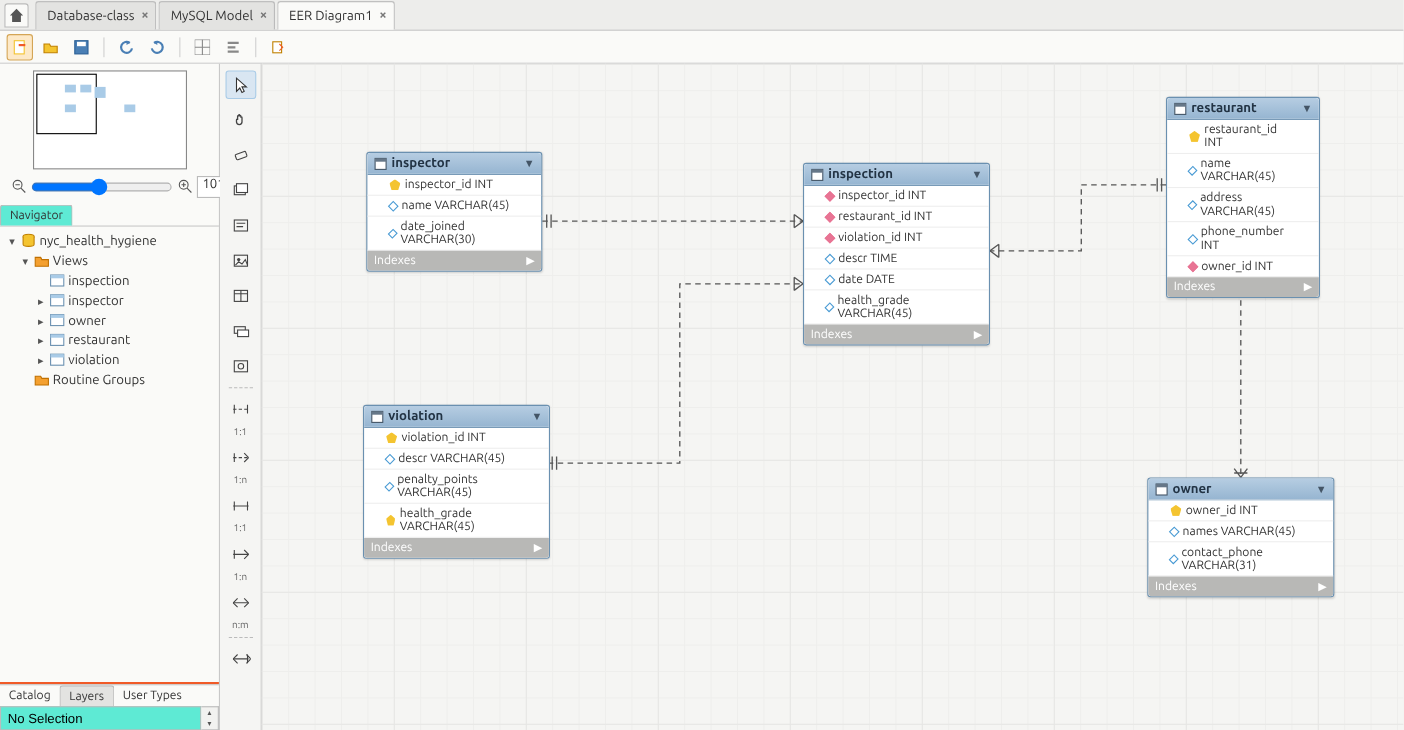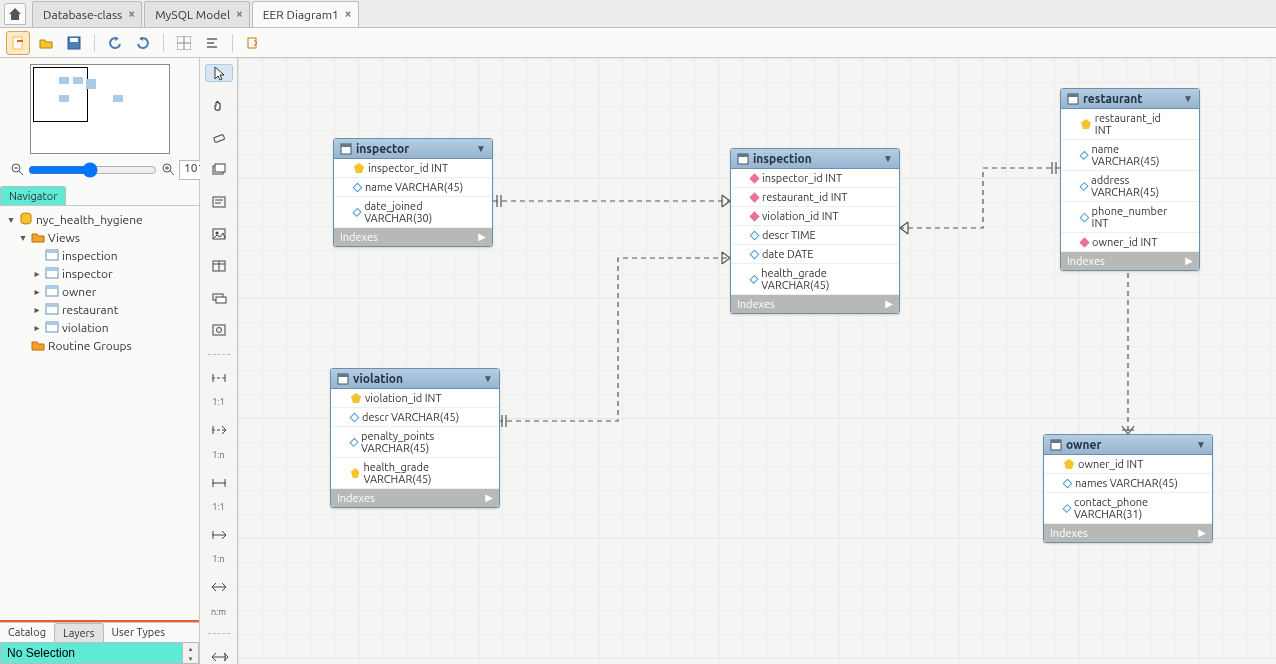--- a/index.html
+++ b/index.html
@@ -40,21 +40,21 @@
 
 .accent { height: 2px; background: #f05a28; margin-top: 2px; }
 .sidetabs { display: flex; border-top: 1px solid #c8c8c8; }
 .sidetabs .st { padding: 3px 8px; font-size: 11px; cursor: pointer; }
 .sidetabs .st.active { background: #e3e3e1; border: 1px solid #bbb; border-bottom: none; border-radius: 3px 3px 0 0; }
 .noselection { display: flex; align-items: center; }
 .noselection input { flex: 1; height: 22px; border: 1px solid #bbb; background: #5eead4; padding: 0 6px; font-size: 12px; }
 .spinner { width: 16px; height: 22px; border: 1px solid #bbb; border-left: none; background: #f2f2f0; display: flex; flex-direction: column; }
 .spinner div { flex: 1; display: flex; align-items: center; justify-content: center; font-size: 7px; color: #555; }
 
-.toolstrip { width: 38px; background: #f5f5f3; border-right: 1px solid #c8c8c8; display: flex; flex-direction: column; align-items: center; padding-top: 6px; gap: 16px; }
+.toolstrip { width: 38px; background: #f5f5f3; border-right: 1px solid #c8c8c8; display: flex; flex-direction: column; align-items: center; padding-top: 6px; gap: 6px; }
 .tool { width: 28px; height: 26px; display: flex; align-items: center; justify-content: center; border-radius: 3px; cursor: pointer; }
 .tool.active { border: 1px solid #a9cbe7; background: #d9e6f2; }
 .tool-label { font-size: 9px; color: #666; margin-top: -4px; }
 .tool-sep { width: 22px; border-top: 1px dashed #bbb; }
 
 .canvas { flex: 1; position: relative; overflow: hidden; background: #f5f5f3;
   background-image:
     linear-gradient(#e6e6e4 1px, transparent 1px),
     linear-gradient(90deg, #e6e6e4 1px, transparent 1px),
     linear-gradient(#eeeeec 1px, transparent 1px),

